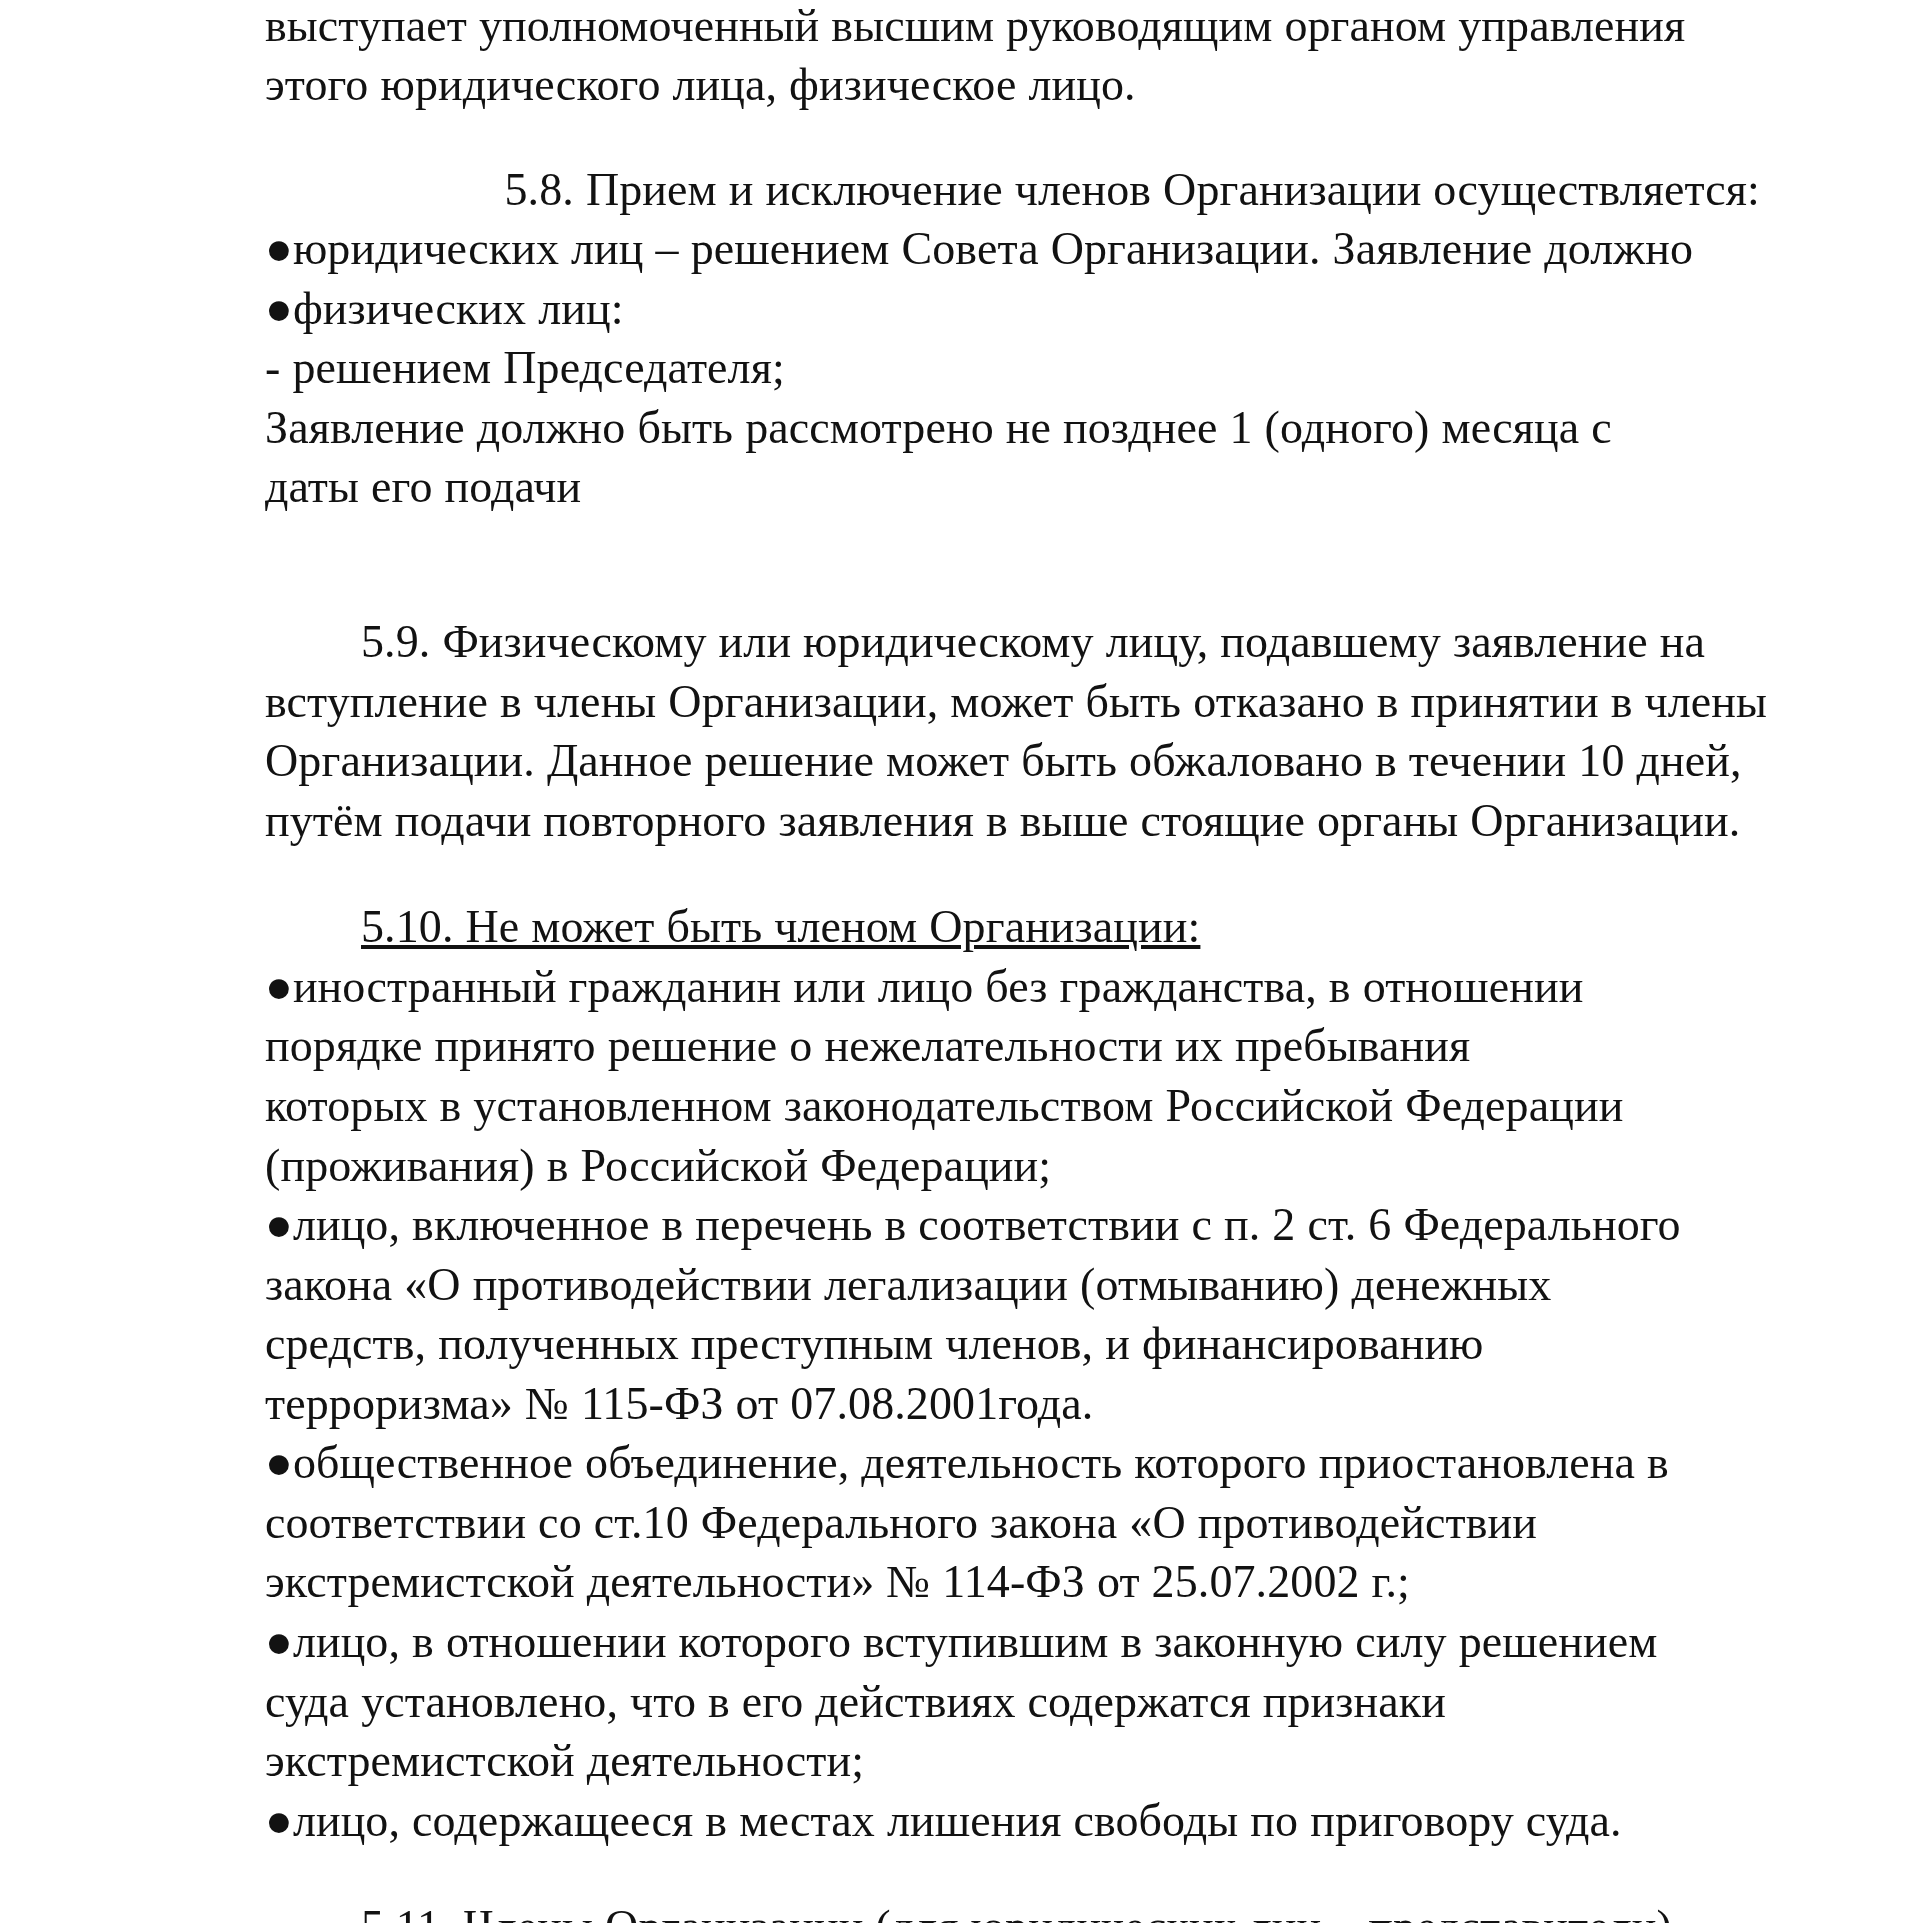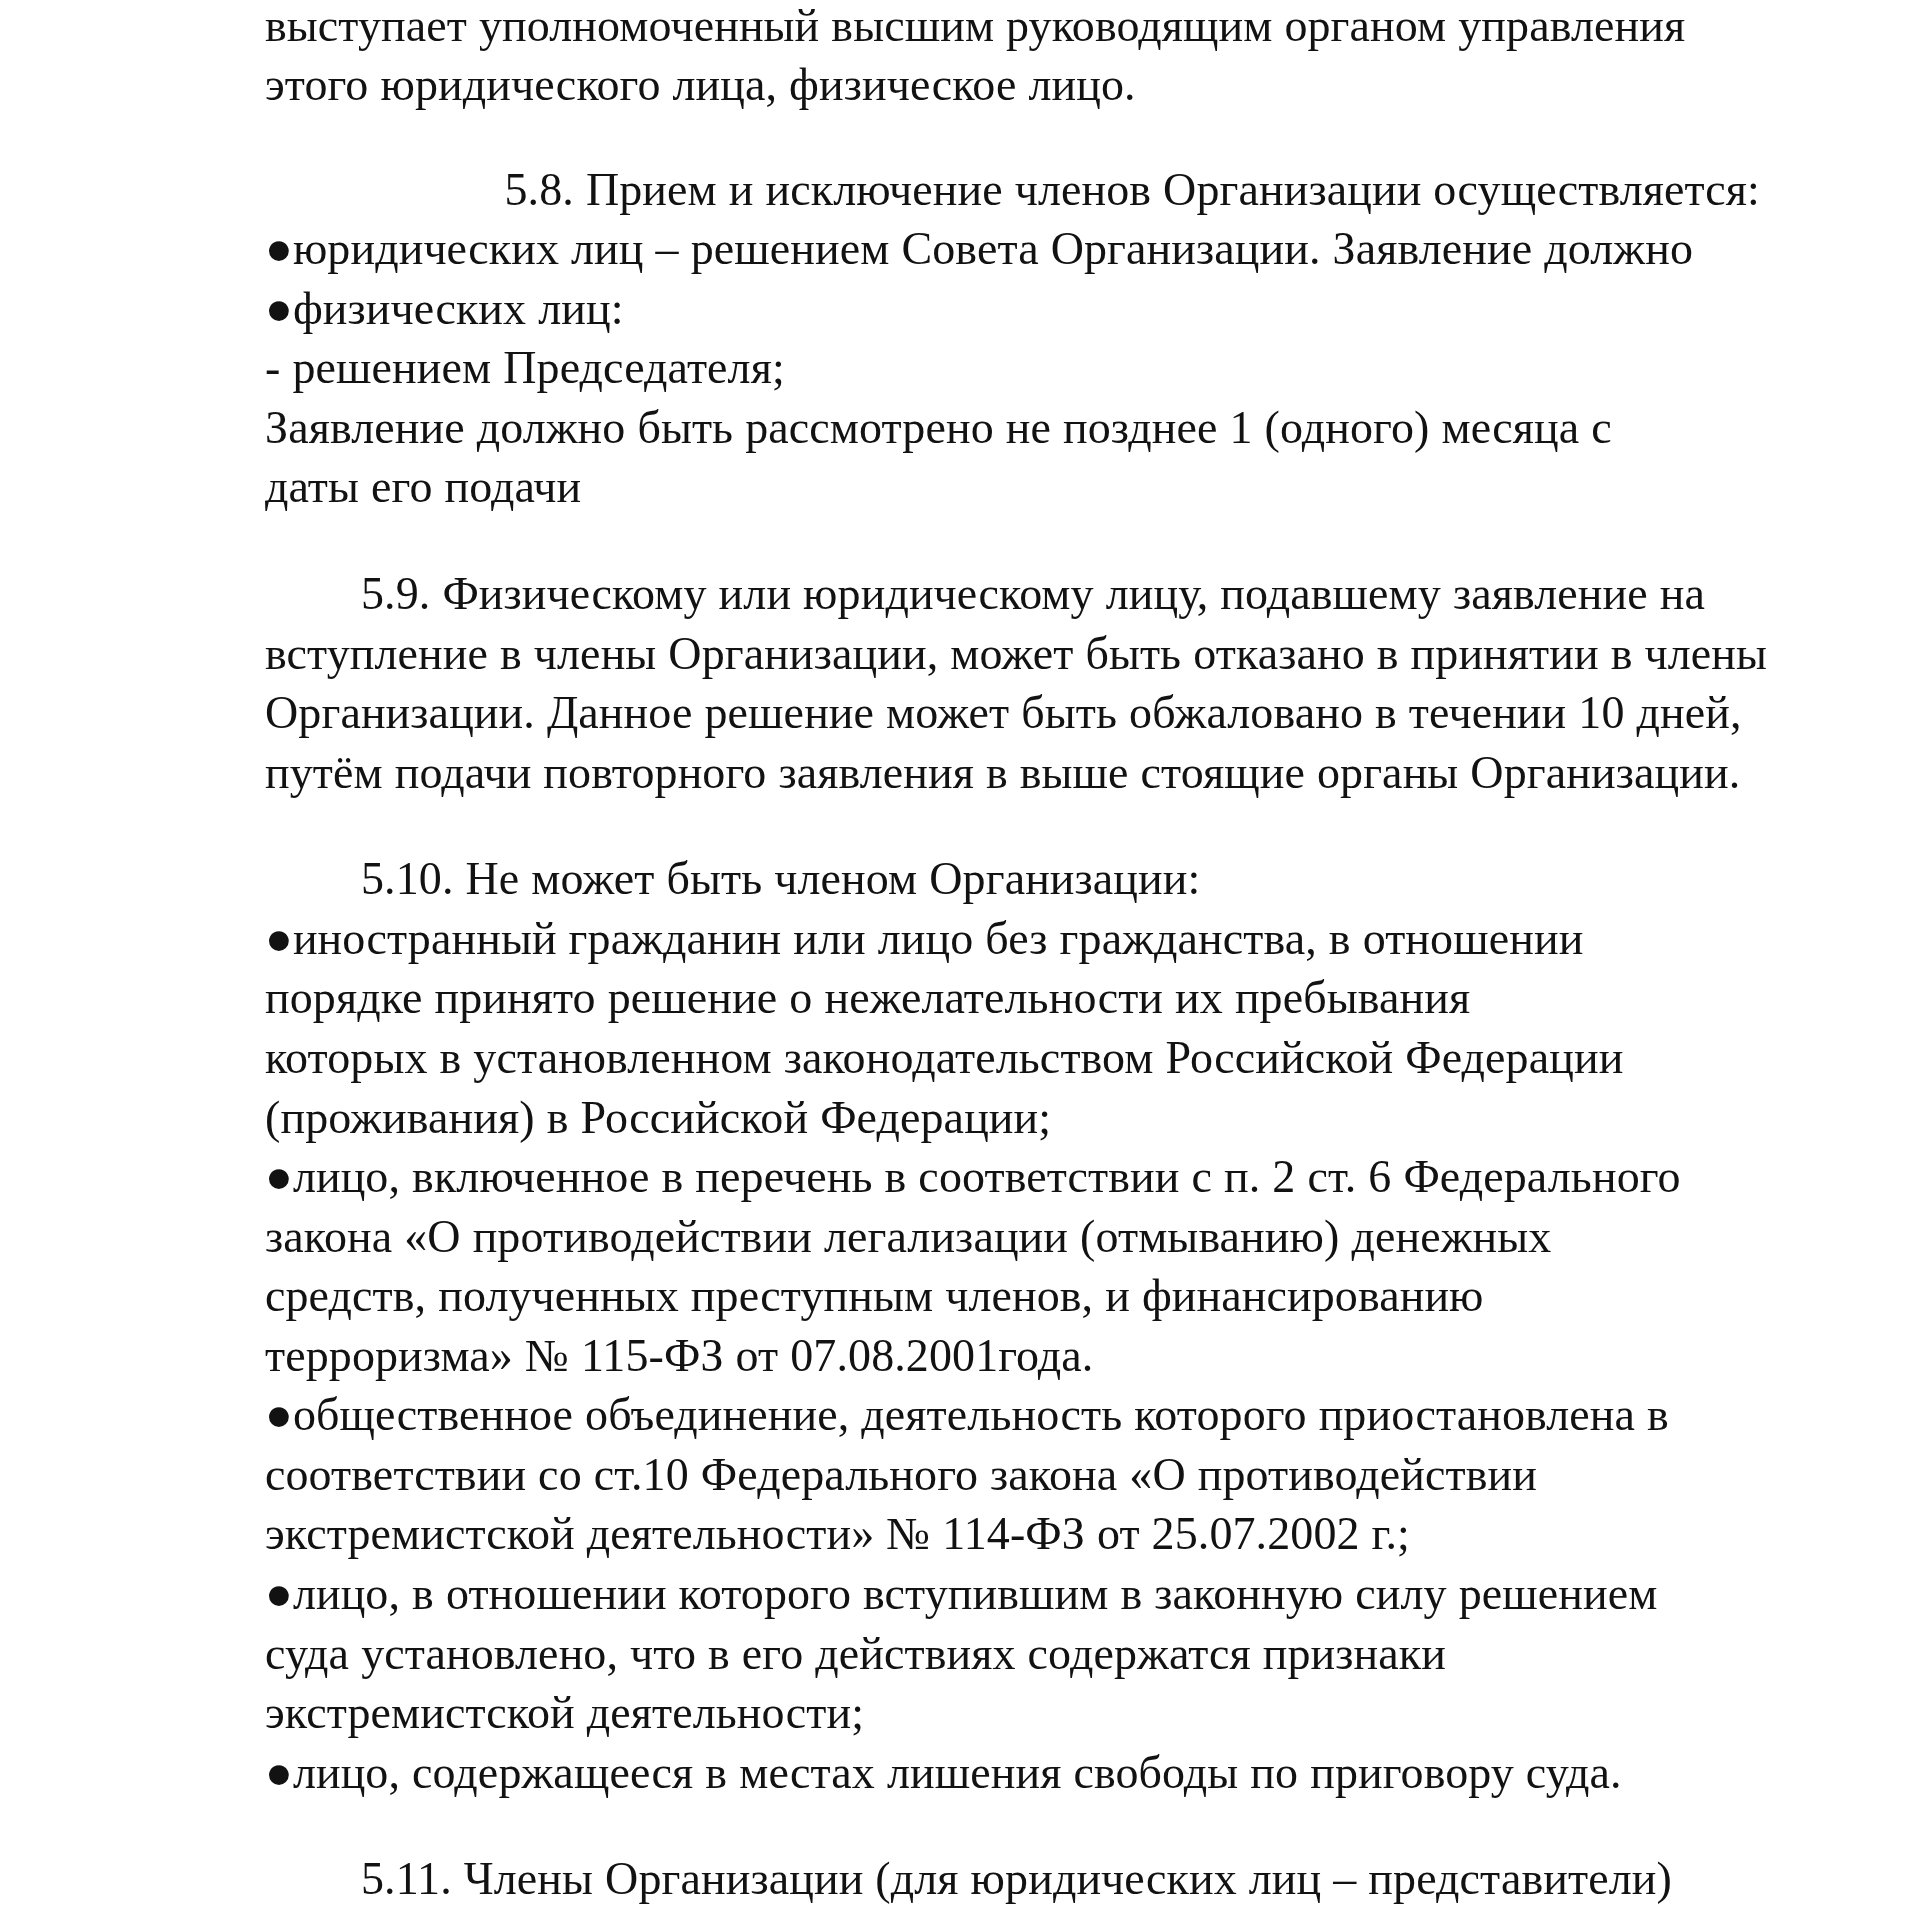--- a/index.html
+++ b/index.html
@@ -67,30 +67,30 @@
       <div class="line">●юридических лиц – решением Совета Организации. Заявление должно</div>
       <div class="line">●физических лиц:</div>
       <div class="line">- решением Председателя;</div>
       <div class="line">Заявление должно быть рассмотрено не позднее 1 (одного) месяца с</div>
       <div class="line">даты его подачи</div>
     </div>
 
     <div class="gap-lg"></div>
 
     <div class="para">
-      <div class="line" style="text-indent:96px;">5.9. Физическому или юридическому лицу, подавшему заявление на</div>
+      <div class="line" style="text-indent:96px;margin-top:48px;">5.9. Физическому или юридическому лицу, подавшему заявление на</div>
       <div class="line">вступление в члены Организации, может быть отказано в принятии в члены</div>
       <div class="line">Организации. Данное решение может быть обжаловано в течении 10 дней,</div>
       <div class="line">путём подачи повторного заявления в выше стоящие органы Организации.</div>
     </div>
 
     <div class="gap-lg"></div>
 
     <div class="para">
-      <div class="line" style="text-indent:96px;">5.10. Не может быть членом Организации:</div>
+      <div class="line" style="text-indent:96px;text-decoration:underline;">5.10. Не может быть членом Организации:</div>
       <div class="line">●иностранный гражданин или лицо без гражданства, в отношении</div>
       <div class="line">порядке принято решение о нежелательности их пребывания</div>
       <div class="line">которых в установленном законодательством Российской Федерации</div>
       <div class="line">(проживания) в Российской Федерации;</div>
       <div class="line">●лицо, включенное в перечень в соответствии с п. 2 ст. 6 Федерального</div>
       <div class="line">закона «О противодействии легализации (отмыванию) денежных</div>
       <div class="line">средств, полученных преступным членов, и финансированию</div>
       <div class="line">терроризма» № 115-ФЗ от 07.08.2001года.</div>
       <div class="line">●общественное объединение, деятельность которого приостановлена в</div>
       <div class="line">соответствии со ст.10 Федерального закона «О противодействии</div>

